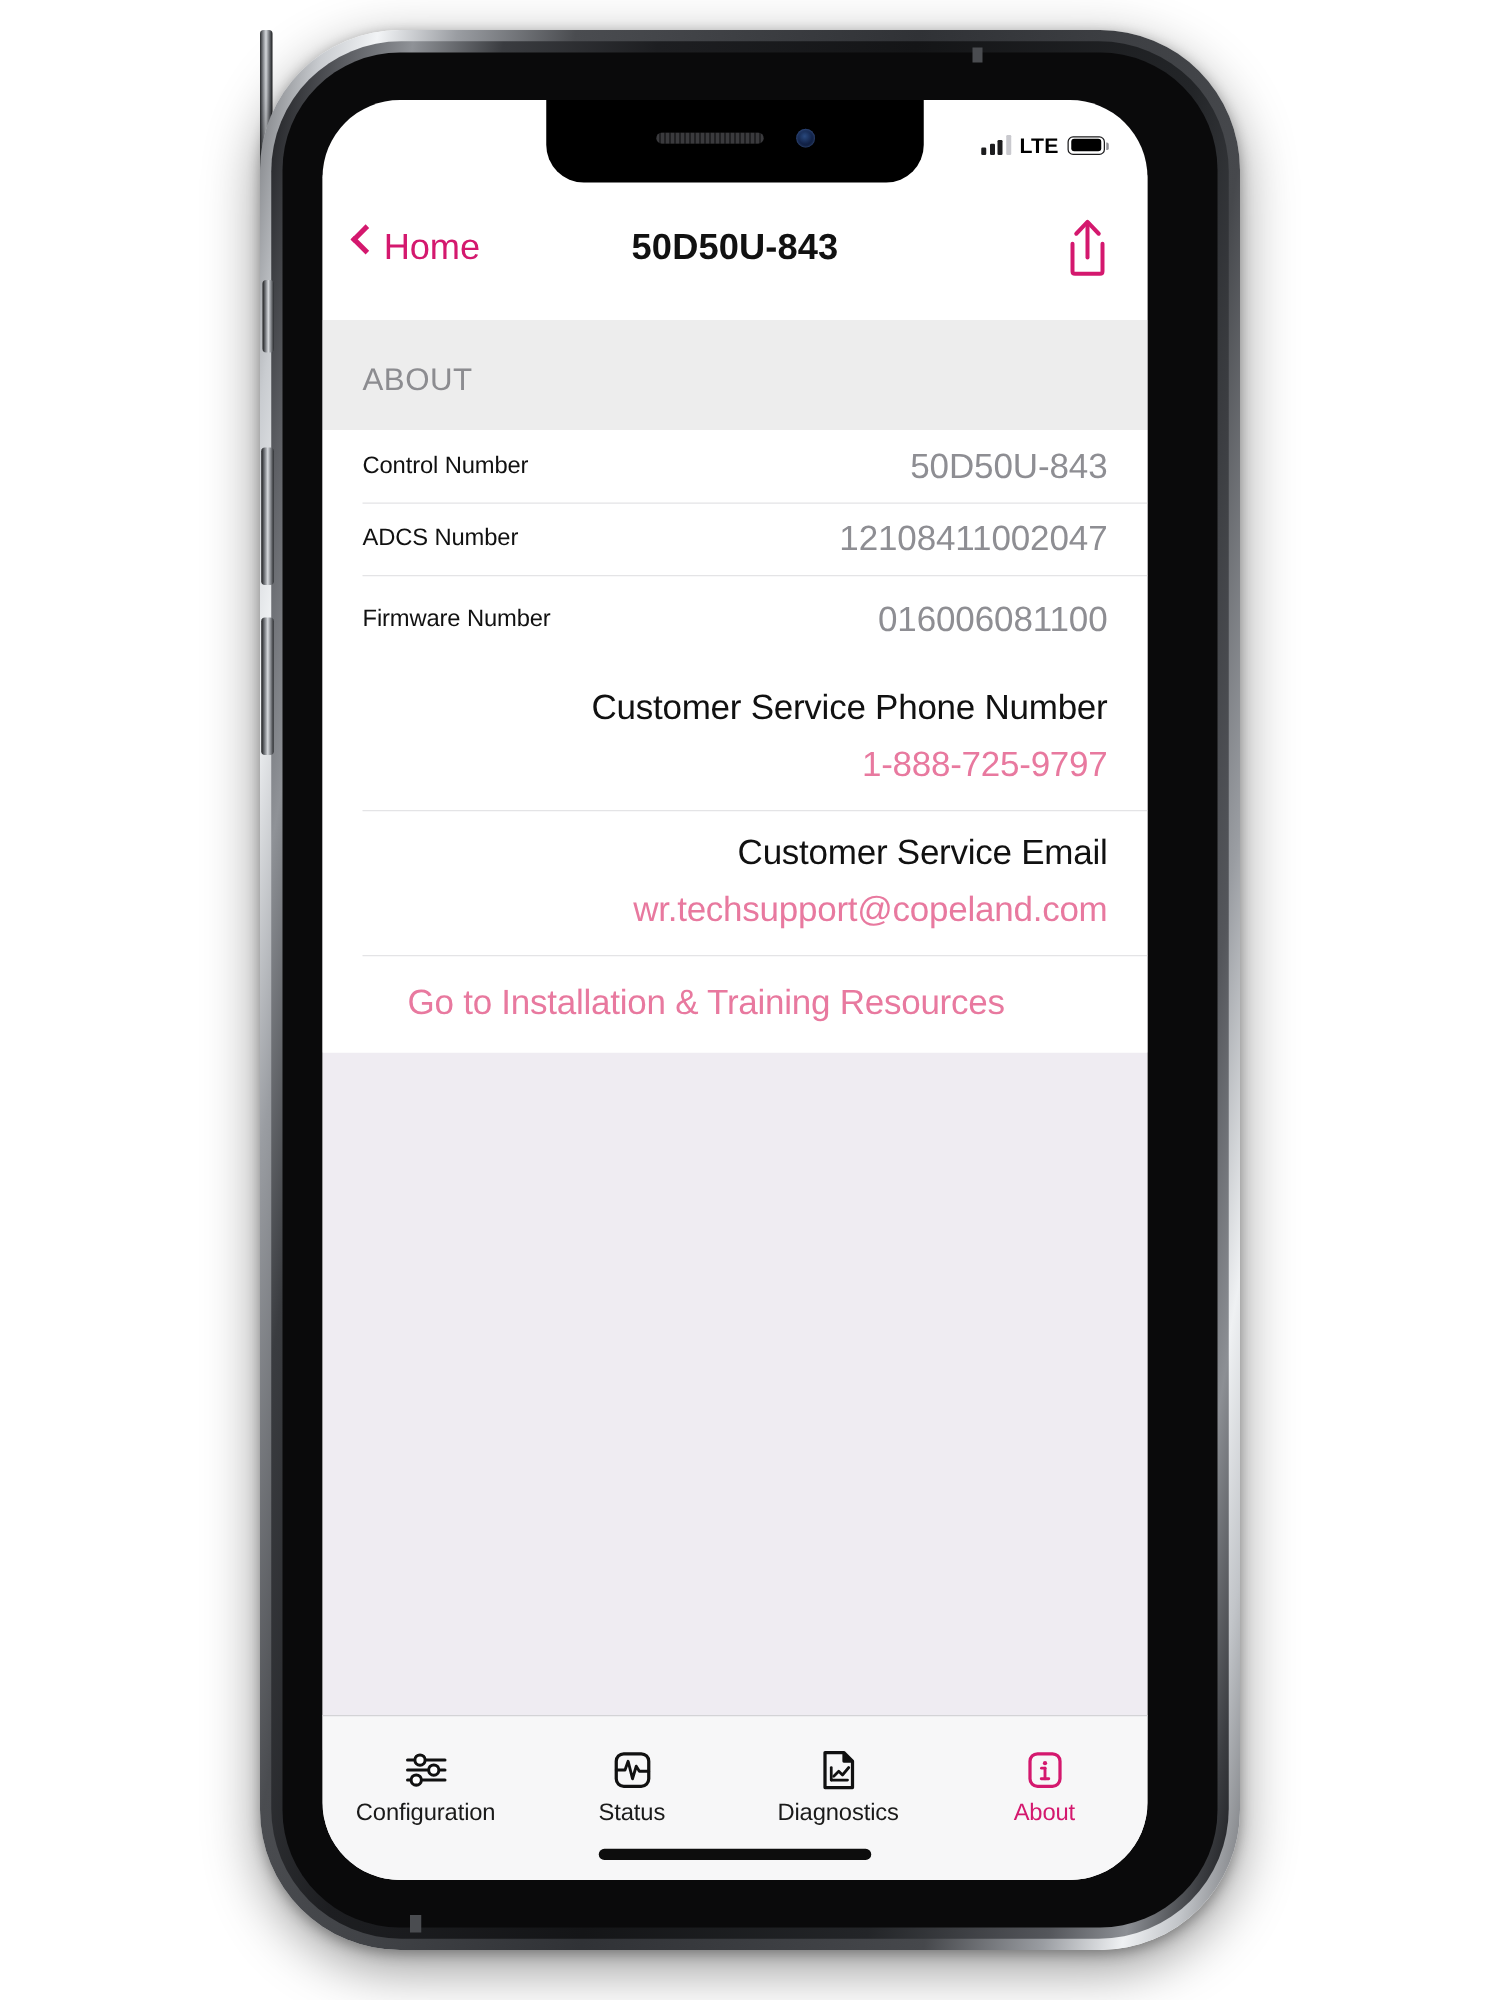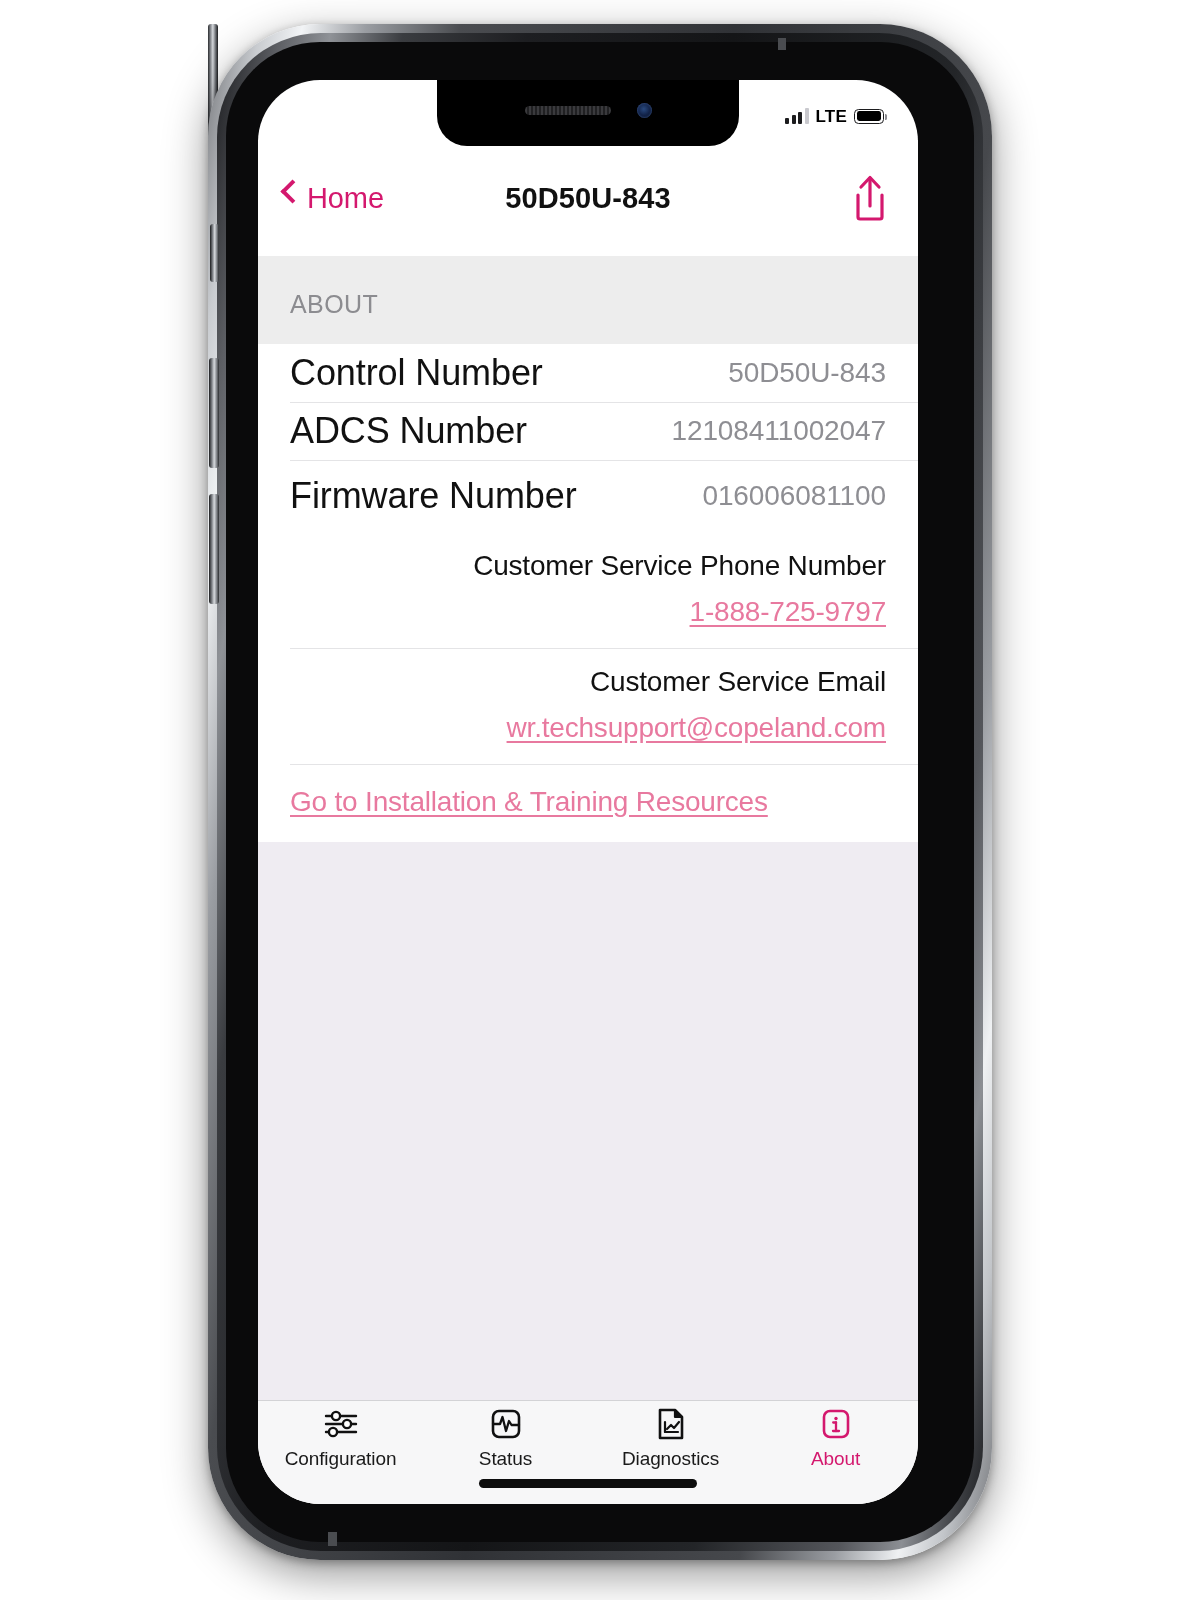--- a/index.html
+++ b/index.html
@@ -248,21 +248,21 @@
     position: relative;
   }
   .row + .row::before {
     content: "";
     position: absolute;
     left: 32px; right: 0; top: 0;
     height: 1px;
     background: #E4E4E6;
   }
   .row-label {
-    font-size: 36px;
+    font-size: 19px;
     color: #111;
     letter-spacing: -0.1px;
   }
   .row-value {
     font-size: 28px;
     color: #8E8E93;
     letter-spacing: -0.1px;
     text-align: right;
   }
   .row:last-child { height: 72px; }
@@ -284,42 +284,42 @@
   }
   .help-label {
     font-size: 28px;
     color: #111;
     letter-spacing: -0.2px;
     margin-bottom: 14px;
   }
   .help-link {
     font-size: 28px;
     color: #E8799F;
-    text-decoration: underline;
     text-underline-offset: 4px;
     letter-spacing: -0.2px;
     cursor: pointer;
     display: inline-block;
+    margin-left: 36px;
   }
   .help-link-row {
     background: #ffffff;
     padding: 22px 32px 24px;
     position: relative;
   }
 
   
   .tabbar {
     position: absolute;
     bottom: 0; left: 0; right: 0;
-    height: 104px;
+    height: 132px;
     background: #F7F7F8;
     border-top: 1px solid #D3D3D6;
     display: flex;
     align-items: flex-start;
-    padding-top: 6px;
+    padding-top: 26px;
     z-index: 30;
   }
   .tab {
     flex: 1;
     display: flex;
     flex-direction: column;
     align-items: center;
     gap: 7px;
     cursor: pointer;
   }

